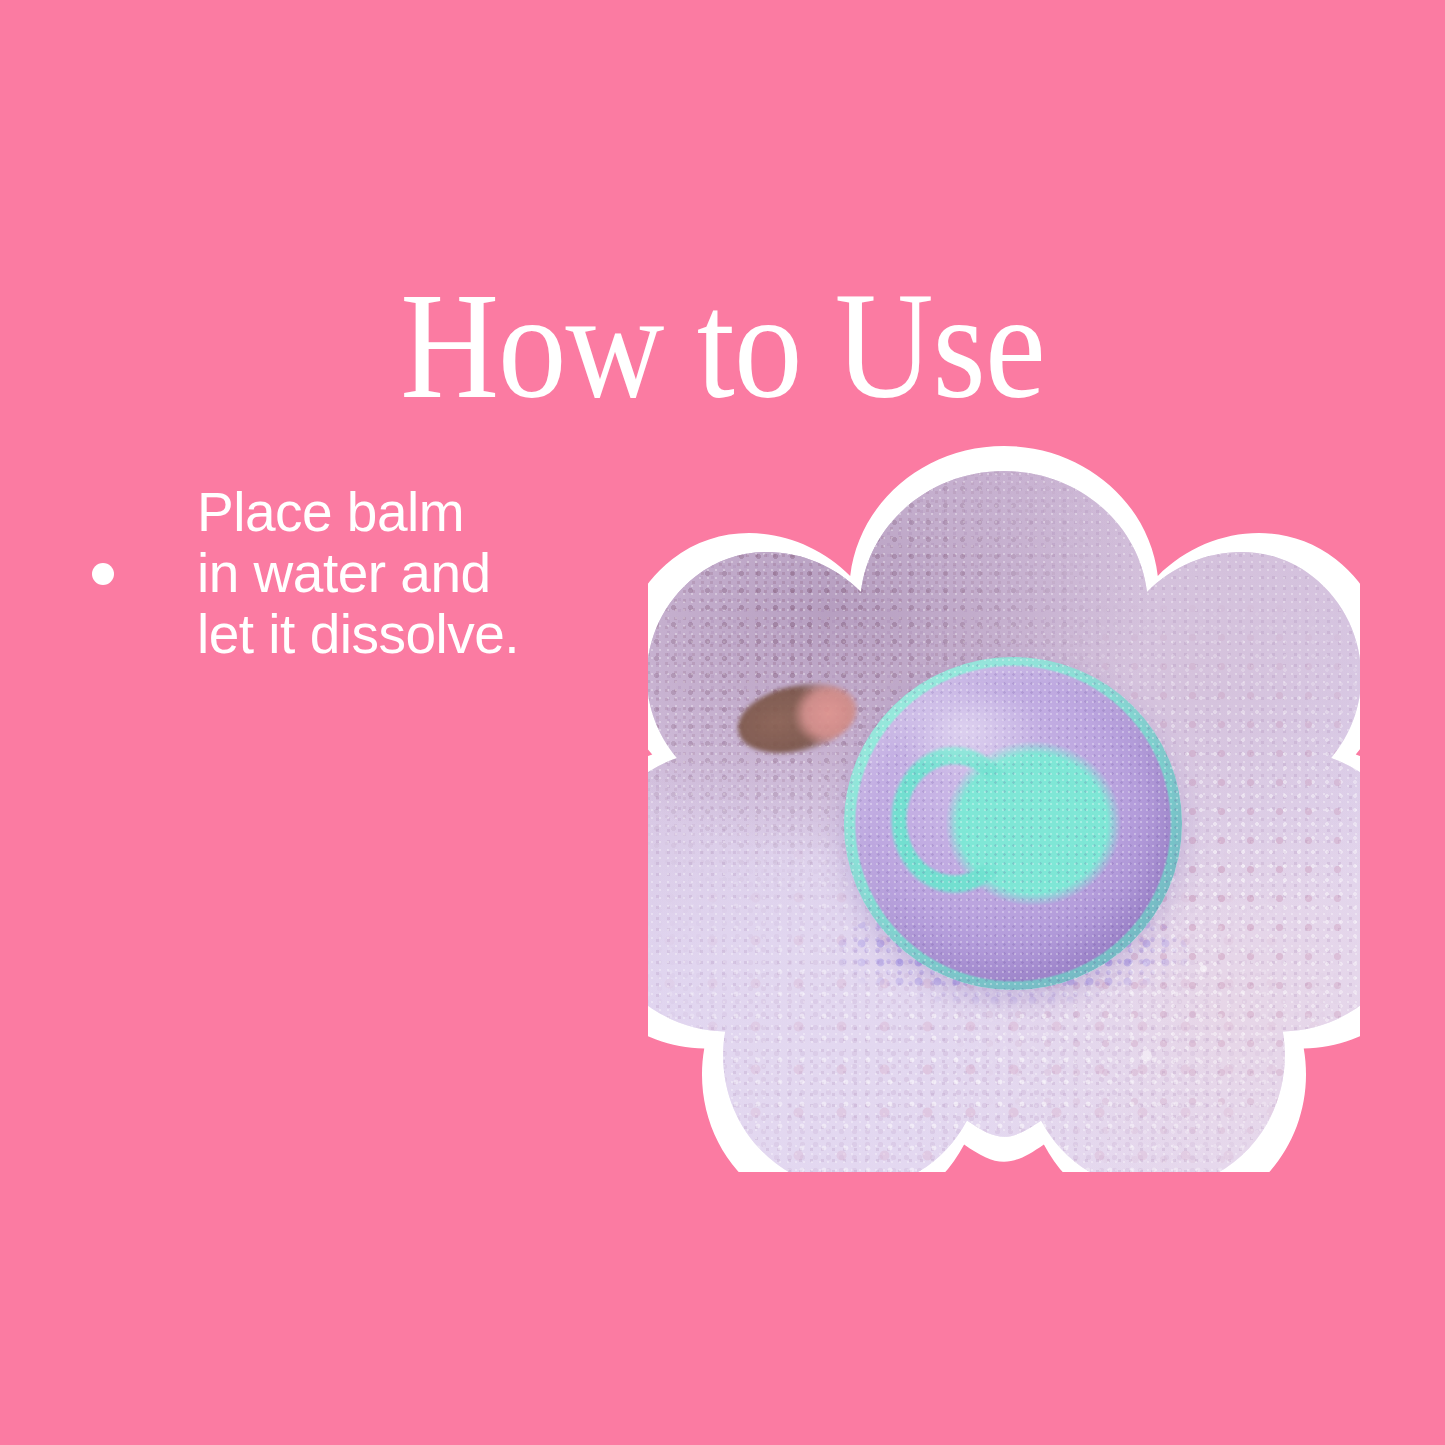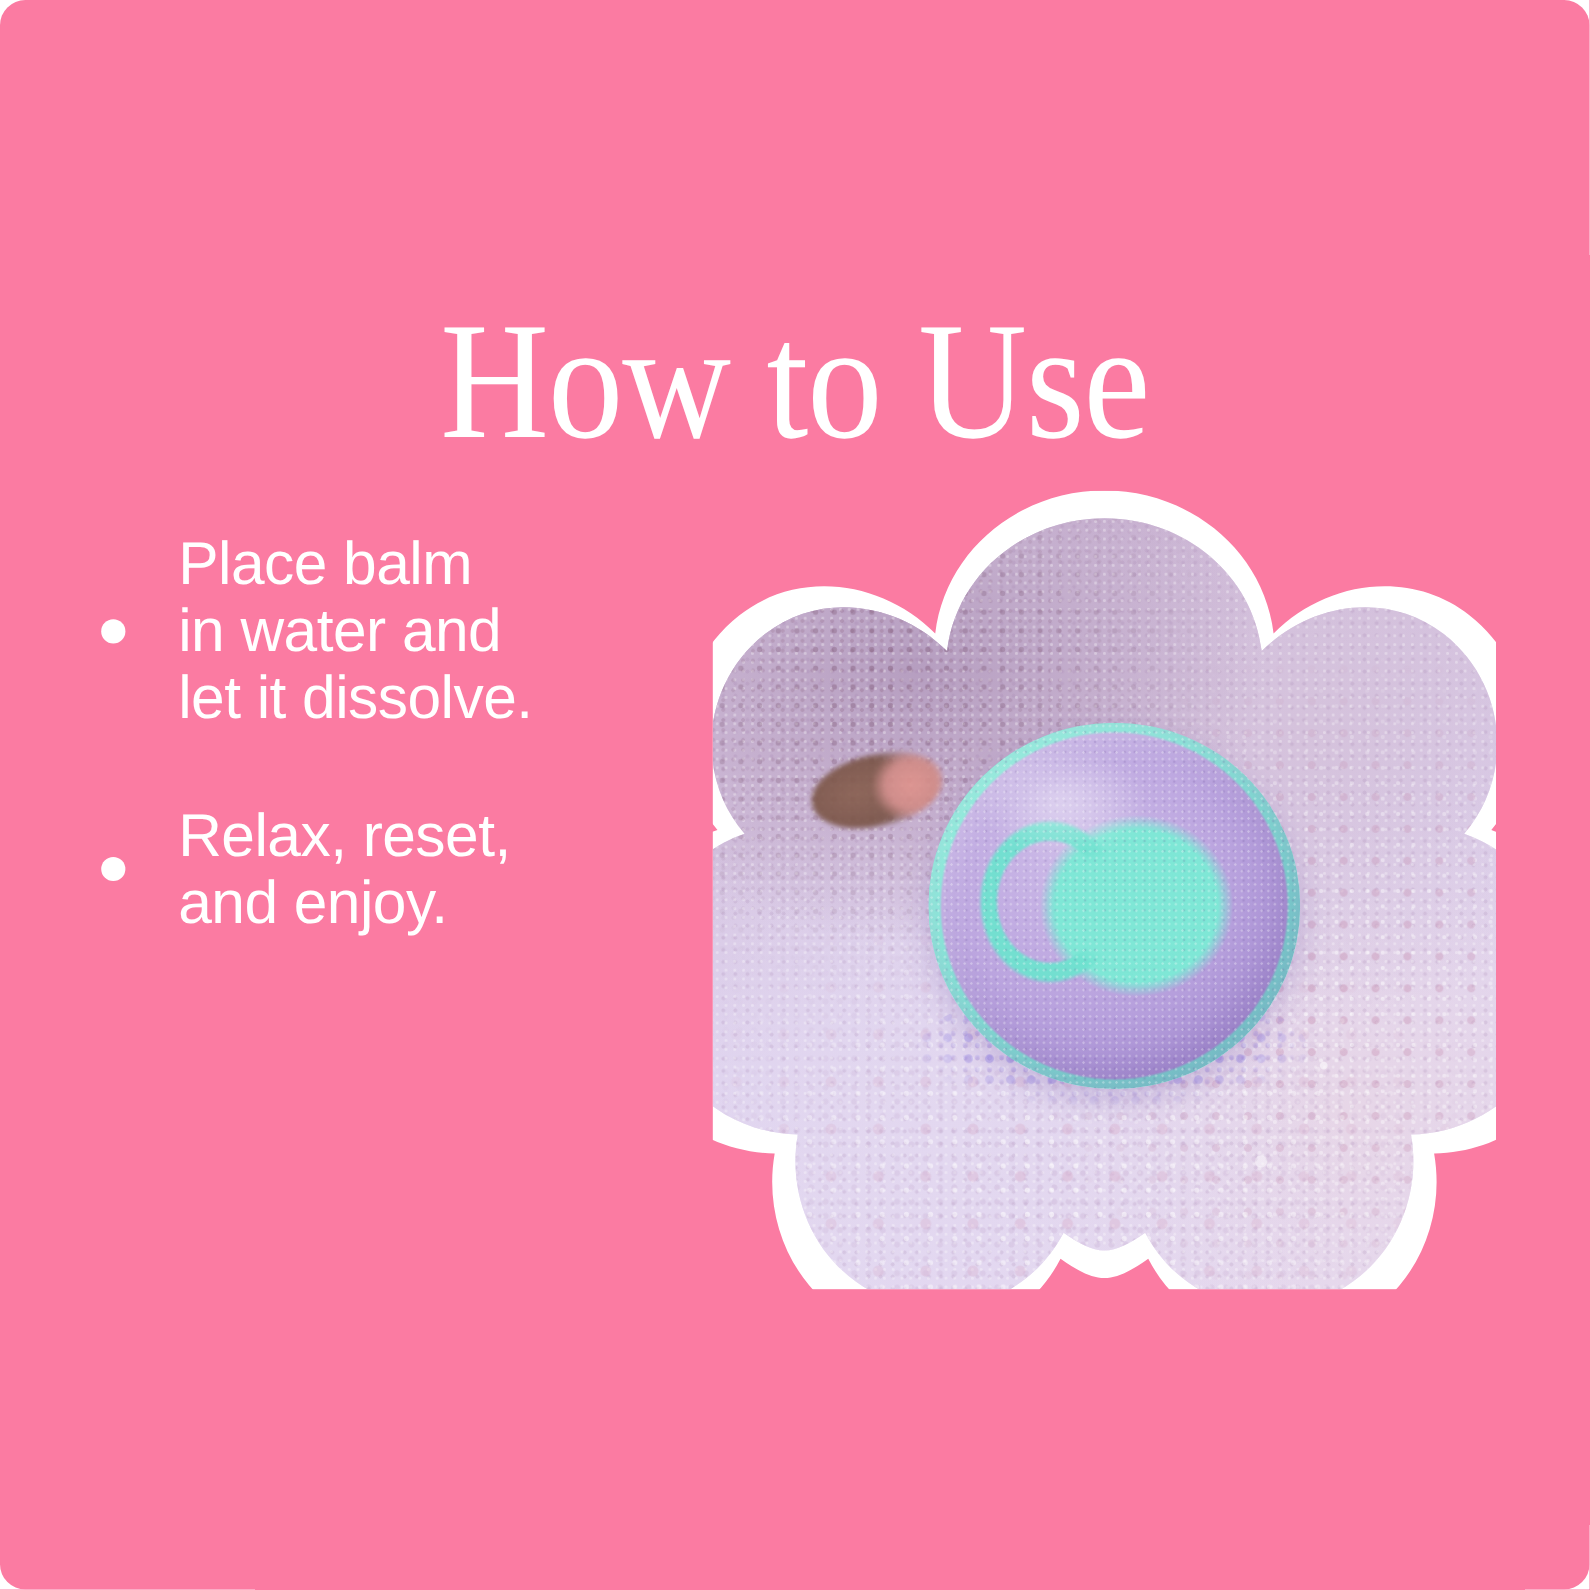--- a/index.html
+++ b/index.html
@@ -12,21 +12,20 @@
     overflow: hidden;
     font-family: "Liberation Sans", sans-serif;
   }
 
   #poster {
     position: relative;
     width: 1445px;
     height: 1445px;
     background: #fb7ba2;
     overflow: hidden;
-    border-radius: 23px;
   }
 
   
   #title {
     position: absolute;
     left: 0;
     top: 168px;
     width: 1445px;
     text-align: center;
     color: #ffffff;
@@ -45,20 +44,21 @@
   #steps {
     position: absolute;
     left: 92px;
     top: 482px;
     width: 560px;
   }
   .step {
     display: flex;
     align-items: center;
     color: #ffffff;
+    gap: 35px;
   }
   .step-1 { margin-bottom: 64px; }
   .step-2 { margin-bottom: 62px; }
 
   .bullet-wrap {
     flex: 0 0 70px;
     display: flex;
     justify-content: flex-start;
     align-items: center;
   }
@@ -333,27 +333,20 @@
 
     <div class="step step-1">
       <span class="bullet-wrap">
         <span class="bullet"></span>
       </span>
       <span class="step-text">Place balm
 in water and
 let it dissolve.</span>
     </div>
 
-    <div class="step step-2">
-      <span class="bullet-wrap">
-        <span class="bullet"></span>
-      </span>
-      <span class="step-text">Relax, reset,
-and enjoy.</span>
-    </div>
 
 
   </div>
 
   <div id="flower-card">
 
     <div class="flower-layer" id="flower-outline"></div>
 
     <div class="flower-layer" id="flower-photo">
 

